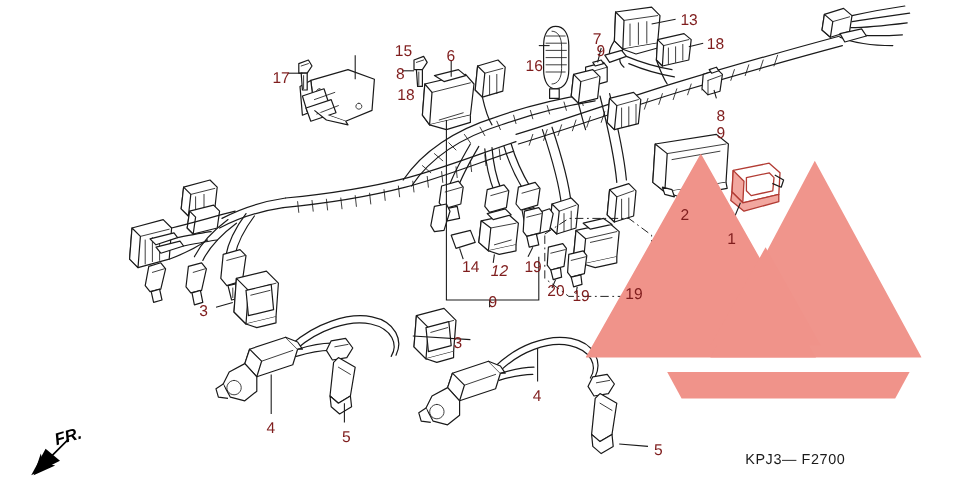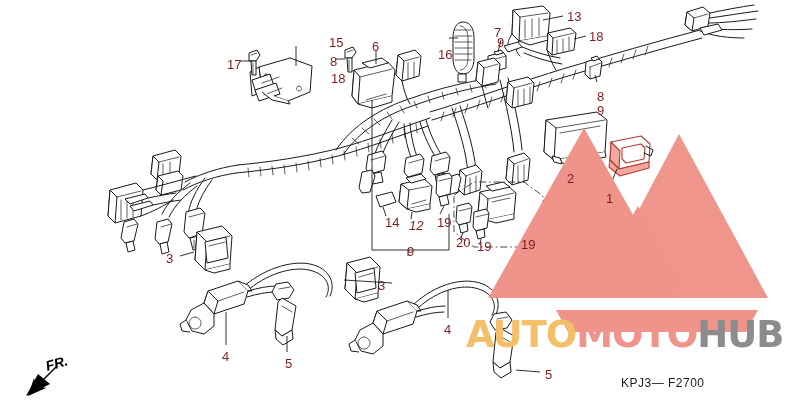--- a/index.html
+++ b/index.html
@@ -553,23 +553,20 @@
       <path d="M96,0 L192,170 L0,170 Z M96,52 L151,148 L41,148 Z"></path>
 
       <path d="M191,6 L280,170 L104,170 Z M191,58 L243,150 L139,150 Z" opacity="0.98"></path>
 
       <path d="M150,78 L196,160 L104,160 Z M150,114 L176,152 L124,152 Z"></path>
 
       <path d="M68,182 L270,182 L258,204 L80,204 Z"></path>
     </g>
   </svg>
 
-  <div id="watermark-text">
-    <span class="wm-auto">AUTO</span><span class="wm-moto">MOTO</span><span class="wm-hub">HUB</span>
-  </div>
 
   <svg style="position:absolute;left:24px;top:364px;width:36px;height:34px;" viewBox="0 0 36 34">
     <path d="M34,2 L14,22 L22,24 L4,32 L10,14 L12,22 L32,2 Z" fill="#000000"></path>
     <path d="M2,32 L14,10 L26,20 Z" fill="#000000"></path>
   </svg>
   <div id="fr-label">FR.</div>
 
   <div id="part-code">KPJ3— F2700</div>
 
   <div id="callout-layer">

